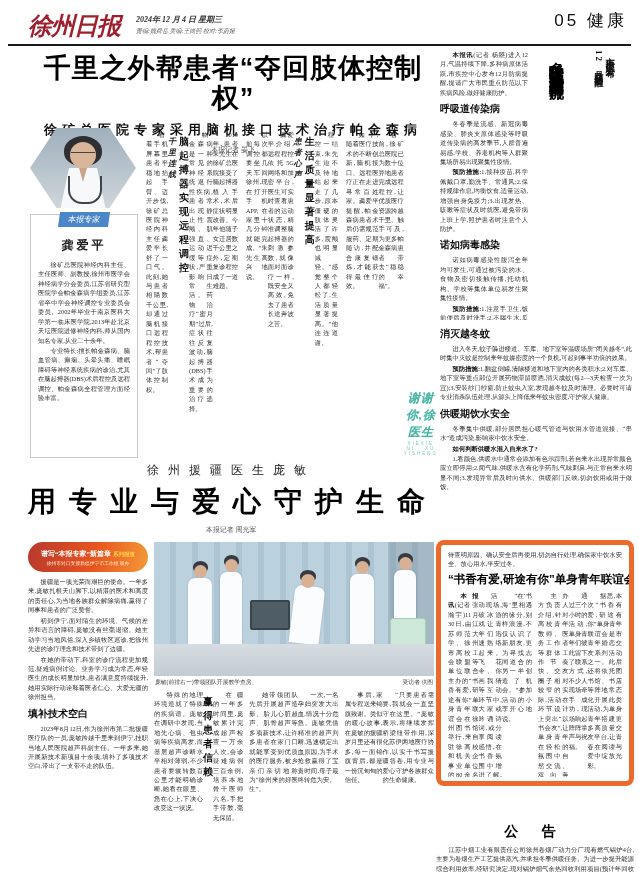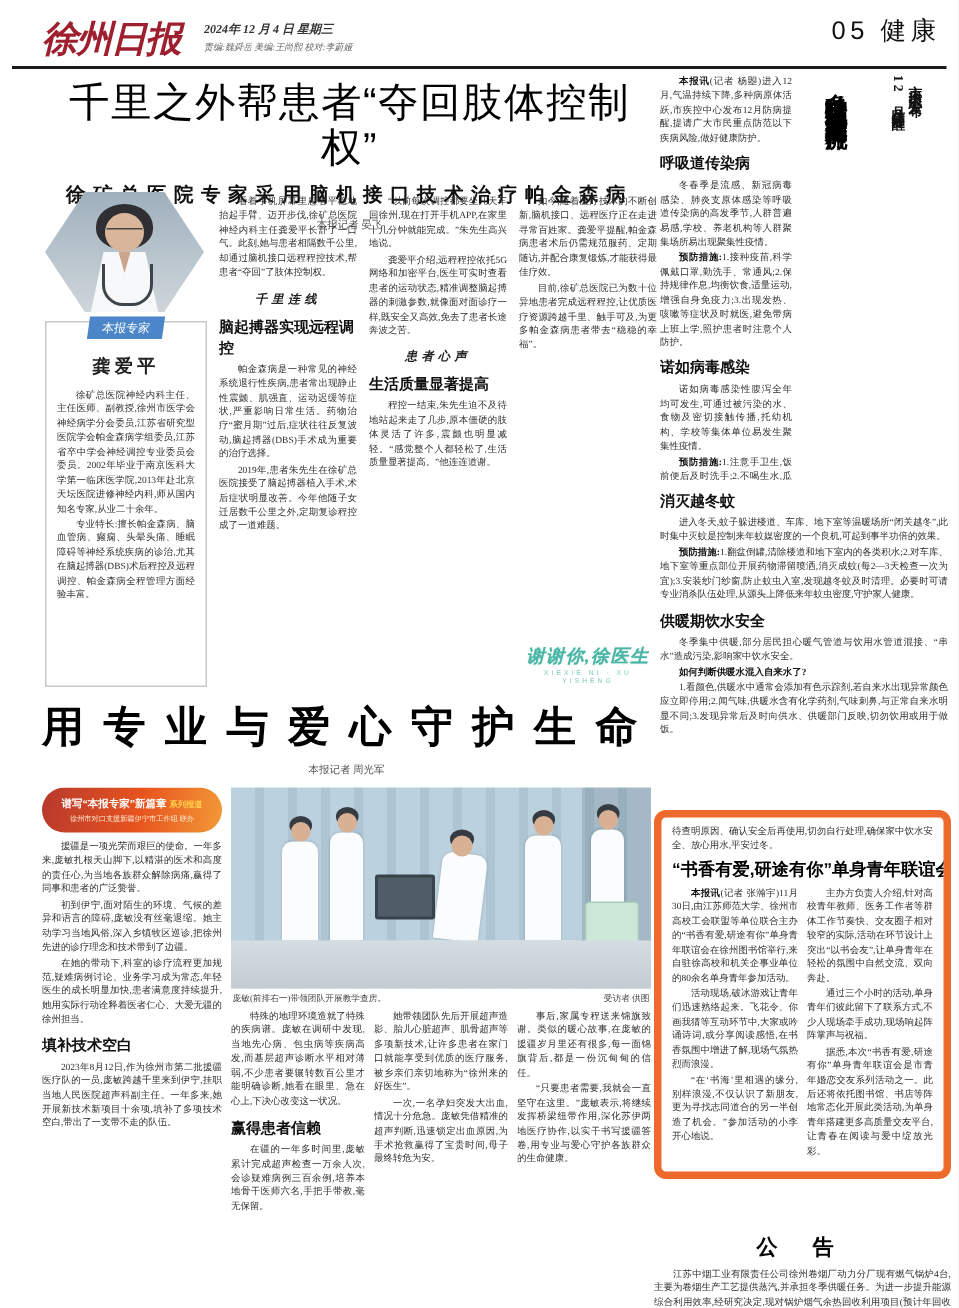--- a/index.html
+++ b/index.html
@@ -16,24 +16,24 @@
   .mh-rule{left:8px;right:8px;top:44px;border-top:2px solid #1a1a1a;}
 
   
   .t{font-size:6.3px;line-height:1.5;text-align:justify;text-indent:2em;
      margin:0 0 1px 0;color:#2e2e2e;}
   .t .bb{font-weight:bold;color:#111;}
   .hsec{font-family:Liberation Mono, monospace;font-weight:bold;font-size:10px;
         text-align:left;margin:5px 0 3px;color:#111;}
   .kick{font-weight:bold;font-size:8px;letter-spacing:3px;text-align:center;
         margin:6px 0 1px;color:#222;font-style:italic;}
-  .col{flex:1;overflow:hidden;display:flex;flex-direction:column;}
-
-  
-  .lead-h1{font-family:"Liberation Sans",sans-serif;font-weight:normal;font-size:27px;
+  .col{flex:1;overflow:hidden;display:flex;flex-direction:row;}
+
+  
+  .lead-h1{font-family:"Liberation Sans",sans-serif;font-weight:bold;font-size:27px;
            letter-spacing:1px;text-align:center;line-height:1.1;color:#000;}
   .lead-sub{font-size:13px;font-weight:bold;letter-spacing:5px;text-align:center;margin-top:8px;color:#111;}
   .lead-by{font-size:7px;text-align:center;color:#555;margin-top:6px;}
 
   .hex{clip-path:polygon(0 50%,25% 0,75% 0,100% 50%,75% 100%,25% 100%);
        background:linear-gradient(#9fb0bd,#cfd6da);overflow:hidden;}
   .expert-box{border:1px solid #c9c9c9;}
   .expert-tag{background:#4a86c8;color:#fff;font-size:8px;font-family:"Liberation Sans",sans-serif;
               padding:2px 9px;display:inline-block;transform:skewX(-8deg);}
   .expert-name{font-weight:bold;font-size:12px;text-align:center;letter-spacing:3px;margin:10px 0 6px;}
@@ -173,20 +173,21 @@
       <p class="t">进入冬天,蚊子躲进楼道、车库、地下室等温暖场所“闭关越冬”,此时集中灭蚊是控制来年蚊媒密度的一个良机,可起到事半功倍的效果。</p>
       <p class="t"><span class="bb">预防措施:</span><span>1.翻盆倒罐,清除楼道和地下室内的各类积水;2.对车库、地下室等重点部位开展药物滞留喷洒,消灭成蚊(每2—3天检查一次为宜);3.安装纱门纱窗,防止蚊虫入室,发现越冬蚊及时清理。必要时可请专业消杀队伍处理,从源头上降低来年蚊虫密度,守护家人健康。</span></p>
       <div class="hsec">供暖期饮水安全</div>
       <p class="t">冬季集中供暖,部分居民担心暖气管道与饮用水管道混接、“串水”造成污染,影响家中饮水安全。</p>
       <p class="t"><span class="bb">如何判断供暖水混入自来水了?</span></p>
       <p class="t">1.看颜色,供暖水中通常会添加有色示踪剂,若自来水出现异常颜色应立即停用;2.闻气味,供暖水含有化学药剂,气味刺鼻,与正常自来水明显不同;3.发现异常后及时向供水、供暖部门反映,切勿饮用或用于做饭。</p>
     </div>
   </div>
 
   <div class="abs" style="left:28px;top:462px;width:406px;">
+    <div class="mid-kick">徐州援疆医生庞敏</div>
     <div class="mid-h1">用专业与爱心守护生命</div>
     <div class="mid-by">本报记者 周光军</div>
 
     <div style="display:flex;margin-top:7px;">
 
       <div style="width:120px;overflow:hidden;height:342px;">
         <div class="badge">
           <div class="b1"><span>谱写“本报专家”新篇章</span><span class="tag">系列报道</span></div>
           <div class="b2">徐州市对口支援新疆伊宁市工作组 联办</div>
         </div>

